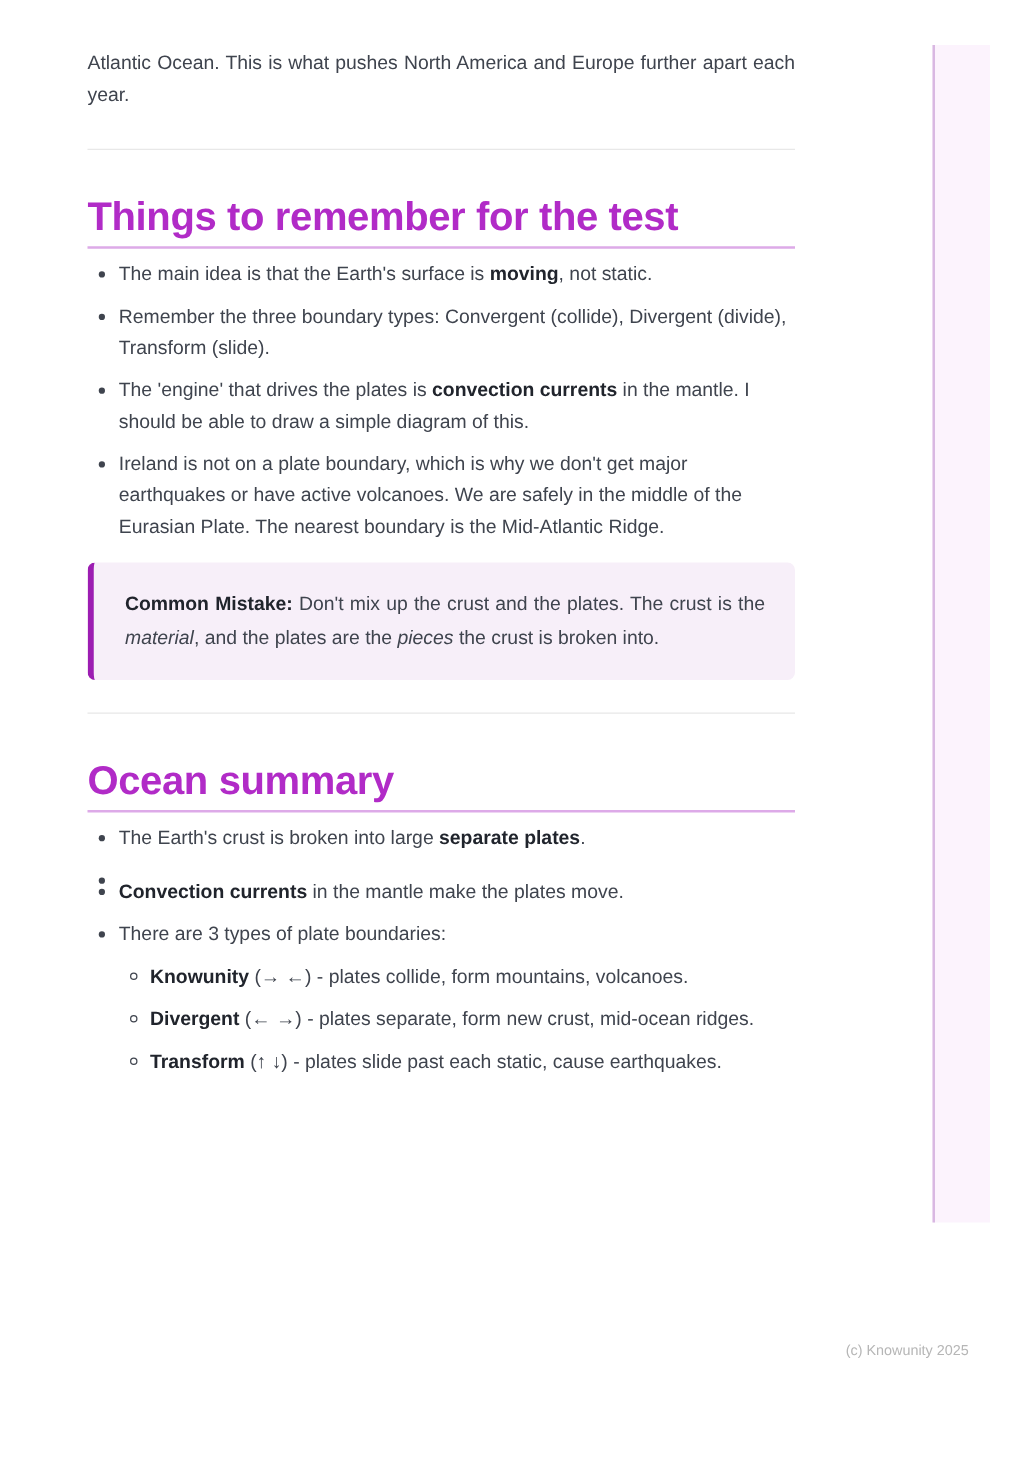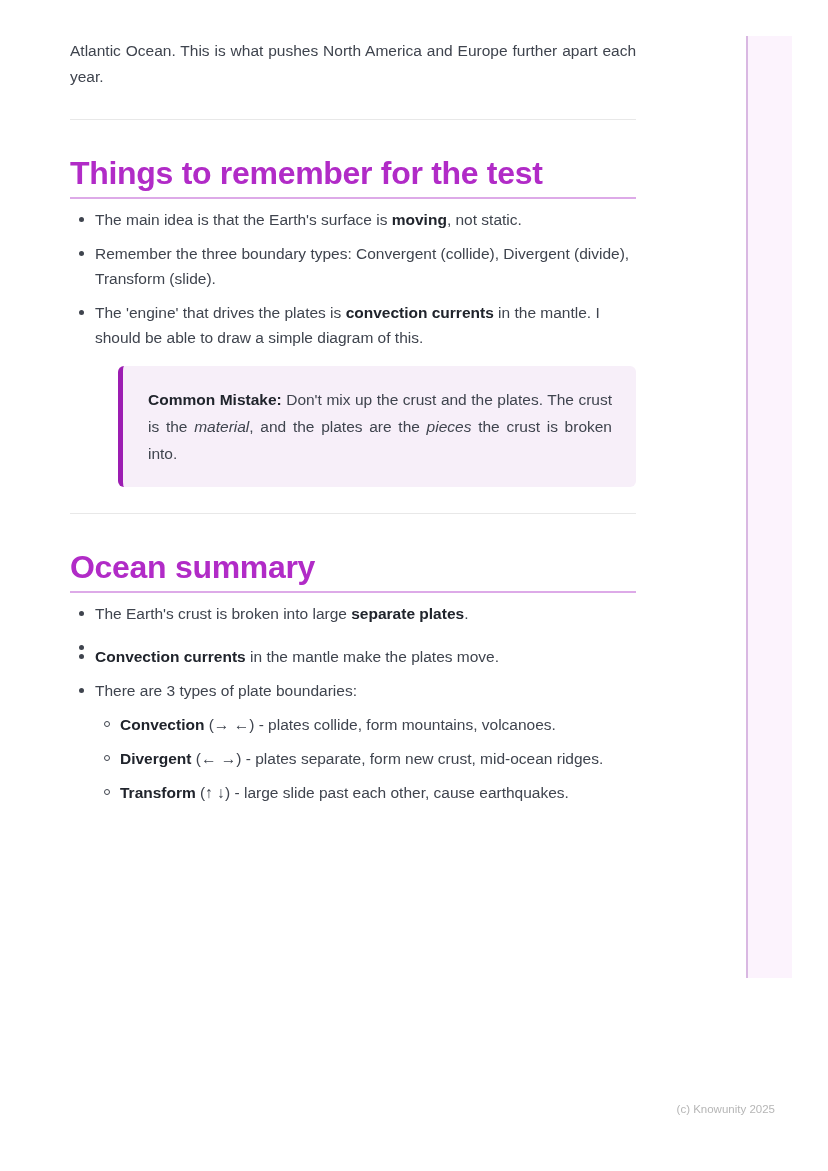--- a/index.html
+++ b/index.html
@@ -60,32 +60,31 @@
     border:1.5px solid var(--body-text);background:transparent;
   }
   .b{font-weight:700;color:var(--bold-text);}
   .i{font-style:italic;}
   .callout{
     margin-top:16px;
     background:var(--callout-bg);
     border-left:5px solid var(--callout-border);
     border-radius:6px;
     padding:20px 24px 20px 25px;
-    margin-left:48px;
   }
   .callout p{
     font-size:15.5px;line-height:27px;text-align:justify;
   }
   .side-strip{
     position:absolute;left:746px;top:36px;width:46px;height:942px;
     background:var(--strip-bg);
     border-left:2.5px solid var(--strip-border);
   }
   .footer{
-    position:absolute;top:1102px;right:53px;
+    position:absolute;top:1074px;right:53px;
     font-size:11.5px;line-height:14px;color:var(--footer-text);
   }
 </style>
 </head>
 <body>
 
 <div class="content">
 
   <p class="intro">Atlantic Ocean. This is what pushes North America and Europe further apart each year.</p>
 
@@ -98,20 +97,24 @@
           <span class="marker"></span>
           <span class="txt"><span>The main idea is that the Earth's surface is </span><span class="b">moving</span><span>, not static.</span></span>
         </li>
         <li class="item lvl1">
           <span class="marker"></span>
           <span class="txt"><span>Remember the three boundary types: Convergent (collide), Divergent (divide), Transform (slide).</span></span>
         </li>
         <li class="item lvl1">
           <span class="marker"></span>
           <span class="txt"><span>The 'engine' that drives the plates is </span><span class="b">convection currents</span><span> in the mantle. I should be able to draw a simple diagram of this.</span></span>
+        </li>
+        <li class="item lvl1">
+          <span class="marker"></span>
+          <span class="txt"><span>Ireland is not on a plate boundary, which is why we don't get major earthquakes or have active volcanoes. We are safely in the middle of the Eurasian Plate. The nearest boundary is the Mid-Atlantic Ridge.</span></span>
         </li>
       </ul>
     <aside class="callout">
       <p><span class="b">Common Mistake:</span><span> Don't mix up the crust and the plates. The crust is the </span><span class="i">material</span><span>, and the plates are the </span><span class="i">pieces</span><span> the crust is broken into.</span></p>
     </aside>
   </section>
 
   <hr class="divider d2">
 
   <section>
@@ -127,29 +130,29 @@
         <li class="item lvl1">
           <span class="marker"></span>
           <span class="txt"><span class="b">Convection currents</span><span> in the mantle make the plates move.</span></span>
         </li>
         <li class="item lvl1">
           <span class="marker"></span>
           <span class="txt"><span>There are 3 types of plate boundaries:</span></span>
         </li>
         <li class="item lvl2">
           <span class="marker"></span>
-          <span class="txt"><span class="b">Convection</span><span> (→ ←) - plates collide, form mountains, volcanoes.</span></span>
+          <span class="txt"><span class="b">Knowunity</span><span> (→ ←) - plates collide, form mountains, volcanoes.</span></span>
         </li>
         <li class="item lvl2">
           <span class="marker"></span>
           <span class="txt"><span class="b">Divergent</span><span> (← →) - plates separate, form new crust, mid-ocean ridges.</span></span>
         </li>
         <li class="item lvl2">
           <span class="marker"></span>
-          <span class="txt"><span class="b">Transform</span><span> (↑ ↓) - large slide past each other, cause earthquakes.</span></span>
+          <span class="txt"><span class="b">Transform</span><span> (↑ ↓) - plates slide past each static, cause earthquakes.</span></span>
         </li>
       </ul>
   </section>
 
 </div>
 
 <div class="side-strip"></div>
 
 <div class="footer">(c) Knowunity 2025</div>
 

